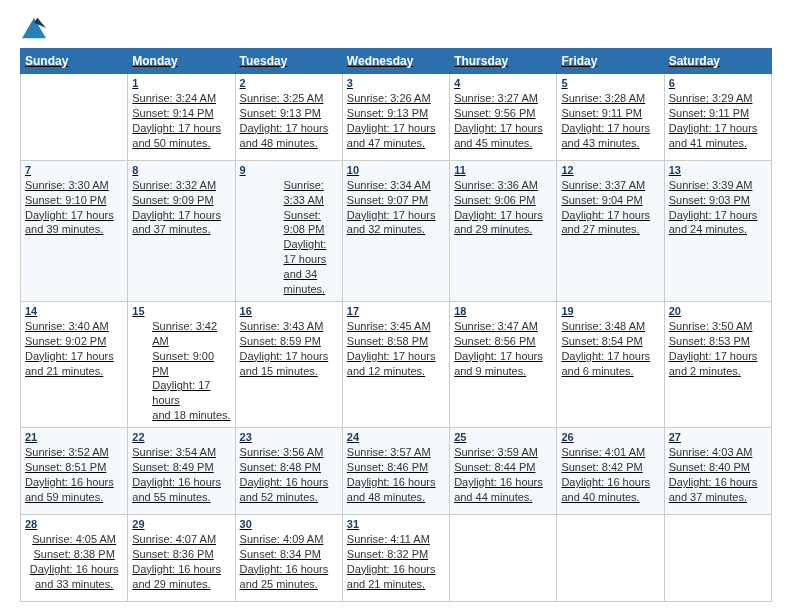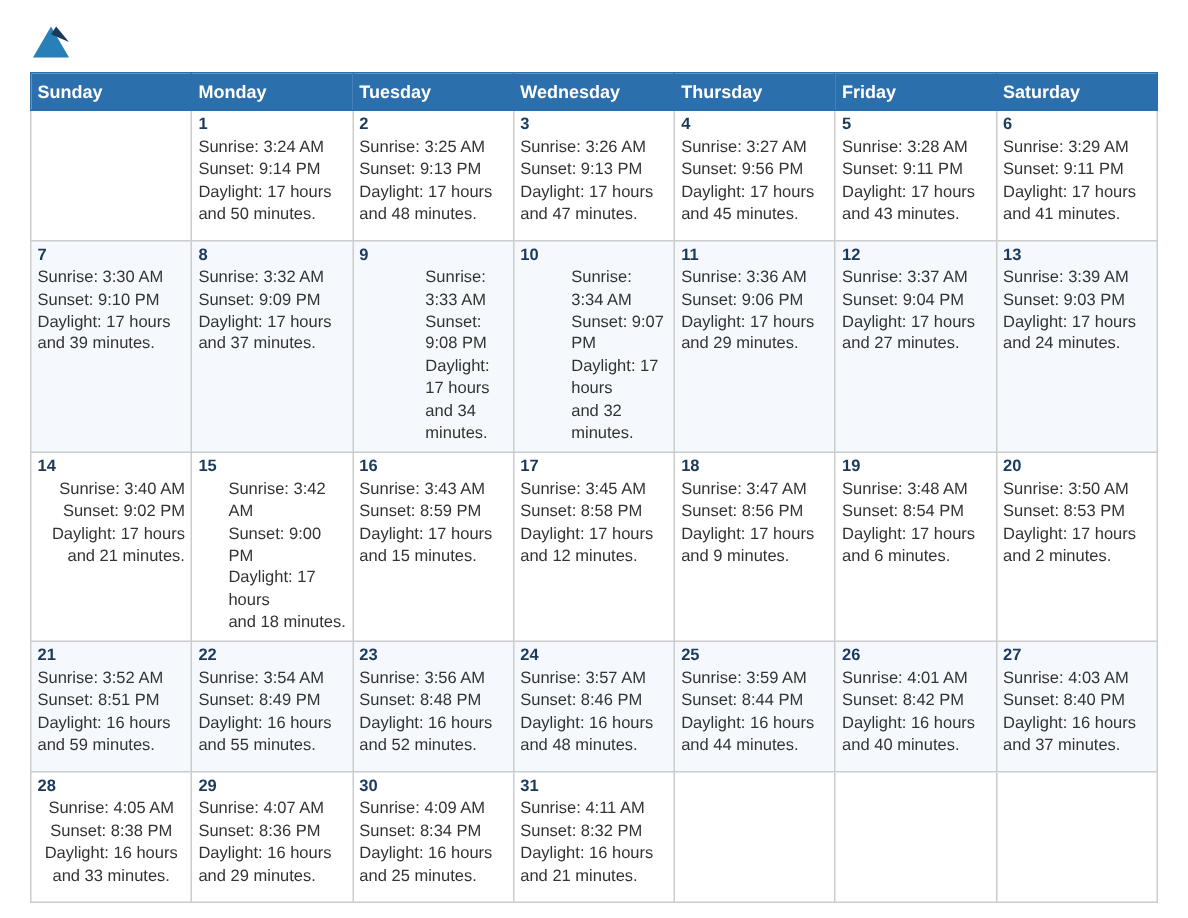--- a/index.html
+++ b/index.html
@@ -9,20 +9,21 @@
       width: 792px;
       height: 612px;
       overflow: hidden;
     }
     .page {
       width: 792px;
       height: 612px;
       padding: 16px 20px 10px 20px;
       display: flex;
       flex-direction: column;
+      text-decoration: underline;
     }
     .header {
       display: flex;
       justify-content: space-between;
       align-items: flex-start;
       margin-bottom: 8px;
     }
     .logo {
       display: flex;
       align-items: center;
@@ -199,21 +200,21 @@
           </td>
           <td>
             <span class="day-num">9</span>
             <div class="cell-content" style="white-space: pre-line; margin-left: 44px;">Sunrise: 3:33 AM
 Sunset: 9:08 PM
 Daylight: 17 hours
 and 34 minutes.</div>
           </td>
           <td>
             <span class="day-num">10</span>
-            <div class="cell-content" style="white-space: pre-line; margin-left: 34px;">Sunrise: 3:34 AM
+            <div class="cell-content" style="white-space: pre-line;">Sunrise: 3:34 AM
 Sunset: 9:07 PM
 Daylight: 17 hours
 and 32 minutes.</div>
           </td>
           <td>
             <span class="day-num">11</span>
             <div class="cell-content" style="white-space: pre-line;">Sunrise: 3:36 AM
 Sunset: 9:06 PM
 Daylight: 17 hours
 and 29 minutes.</div>
@@ -229,21 +230,21 @@
             <span class="day-num">13</span>
             <div class="cell-content" style="white-space: pre-line;">Sunrise: 3:39 AM
 Sunset: 9:03 PM
 Daylight: 17 hours
 and 24 minutes.</div>
           </td>
         </tr>
         <tr>
           <td>
             <span class="day-num">14</span>
-            <div class="cell-content" style="white-space: pre-line; text-align: right;">Sunrise: 3:40 AM
+            <div class="cell-content" style="white-space: pre-line;">Sunrise: 3:40 AM
 Sunset: 9:02 PM
 Daylight: 17 hours
 and 21 minutes.</div>
           </td>
           <td>
             <span class="day-num">15</span>
             <div class="cell-content" style="white-space: pre-line; margin-left: 20px;">Sunrise: 3:42 AM
 Sunset: 9:00 PM
 Daylight: 17 hours
 and 18 minutes.</div>

